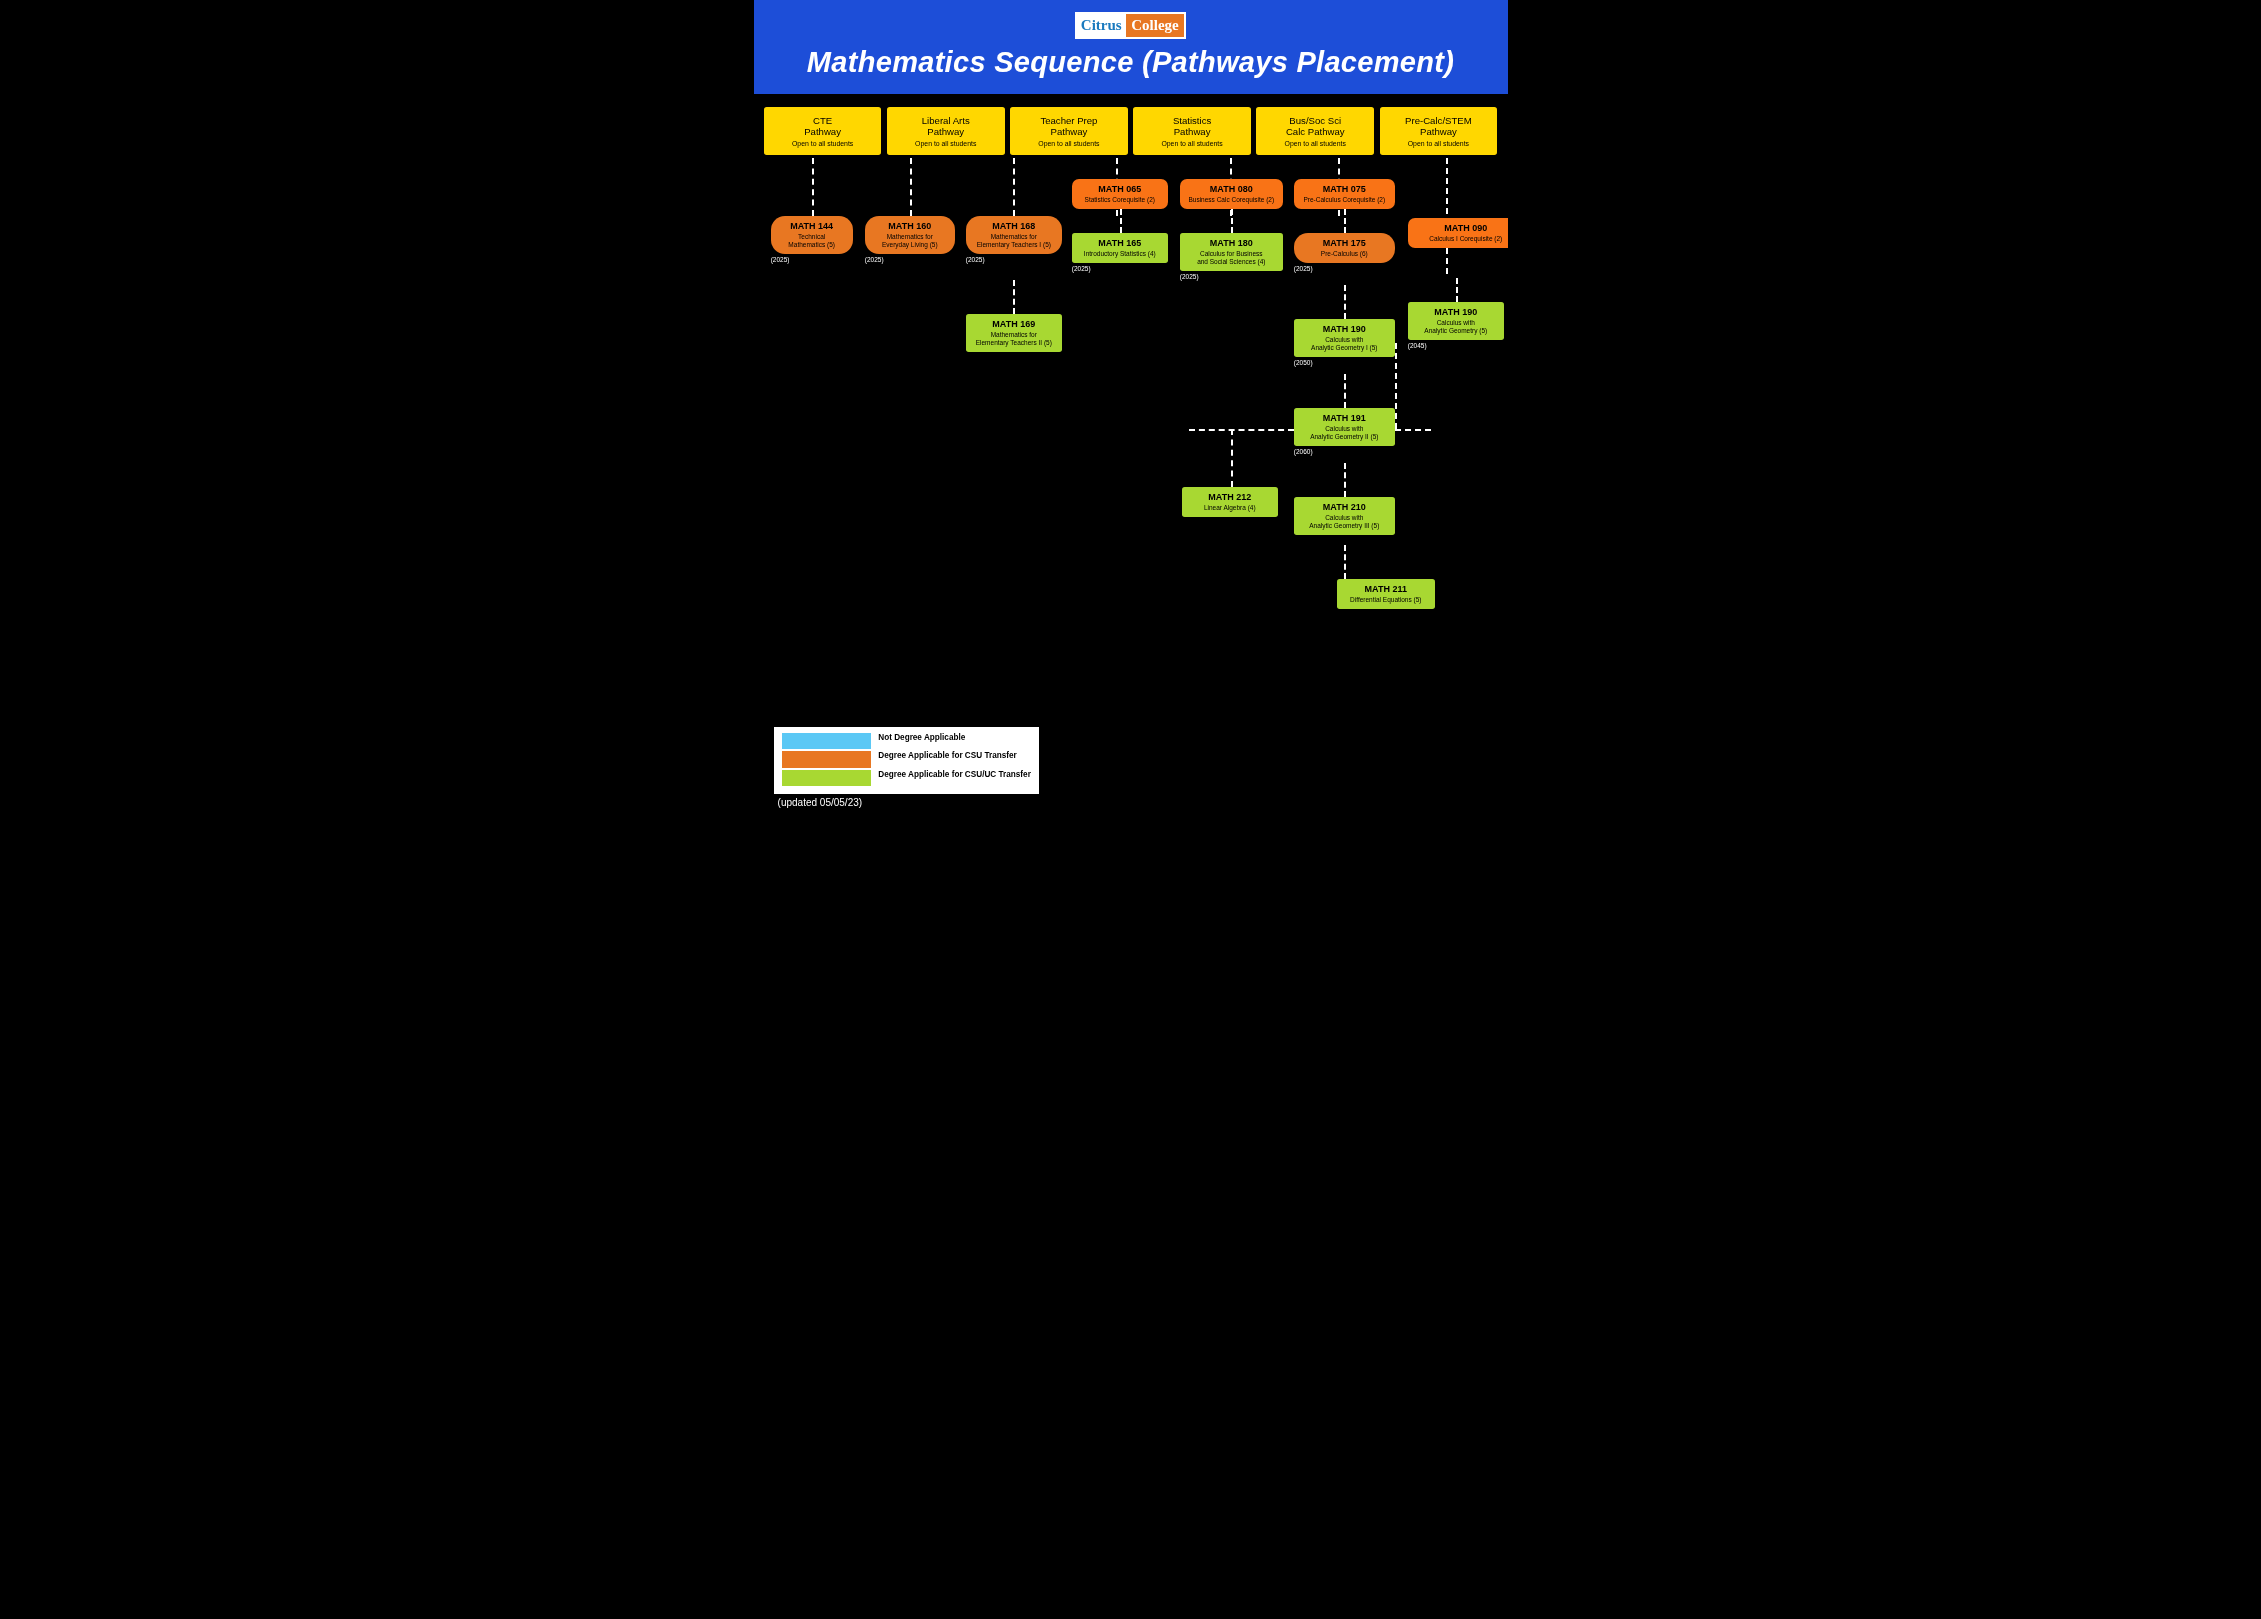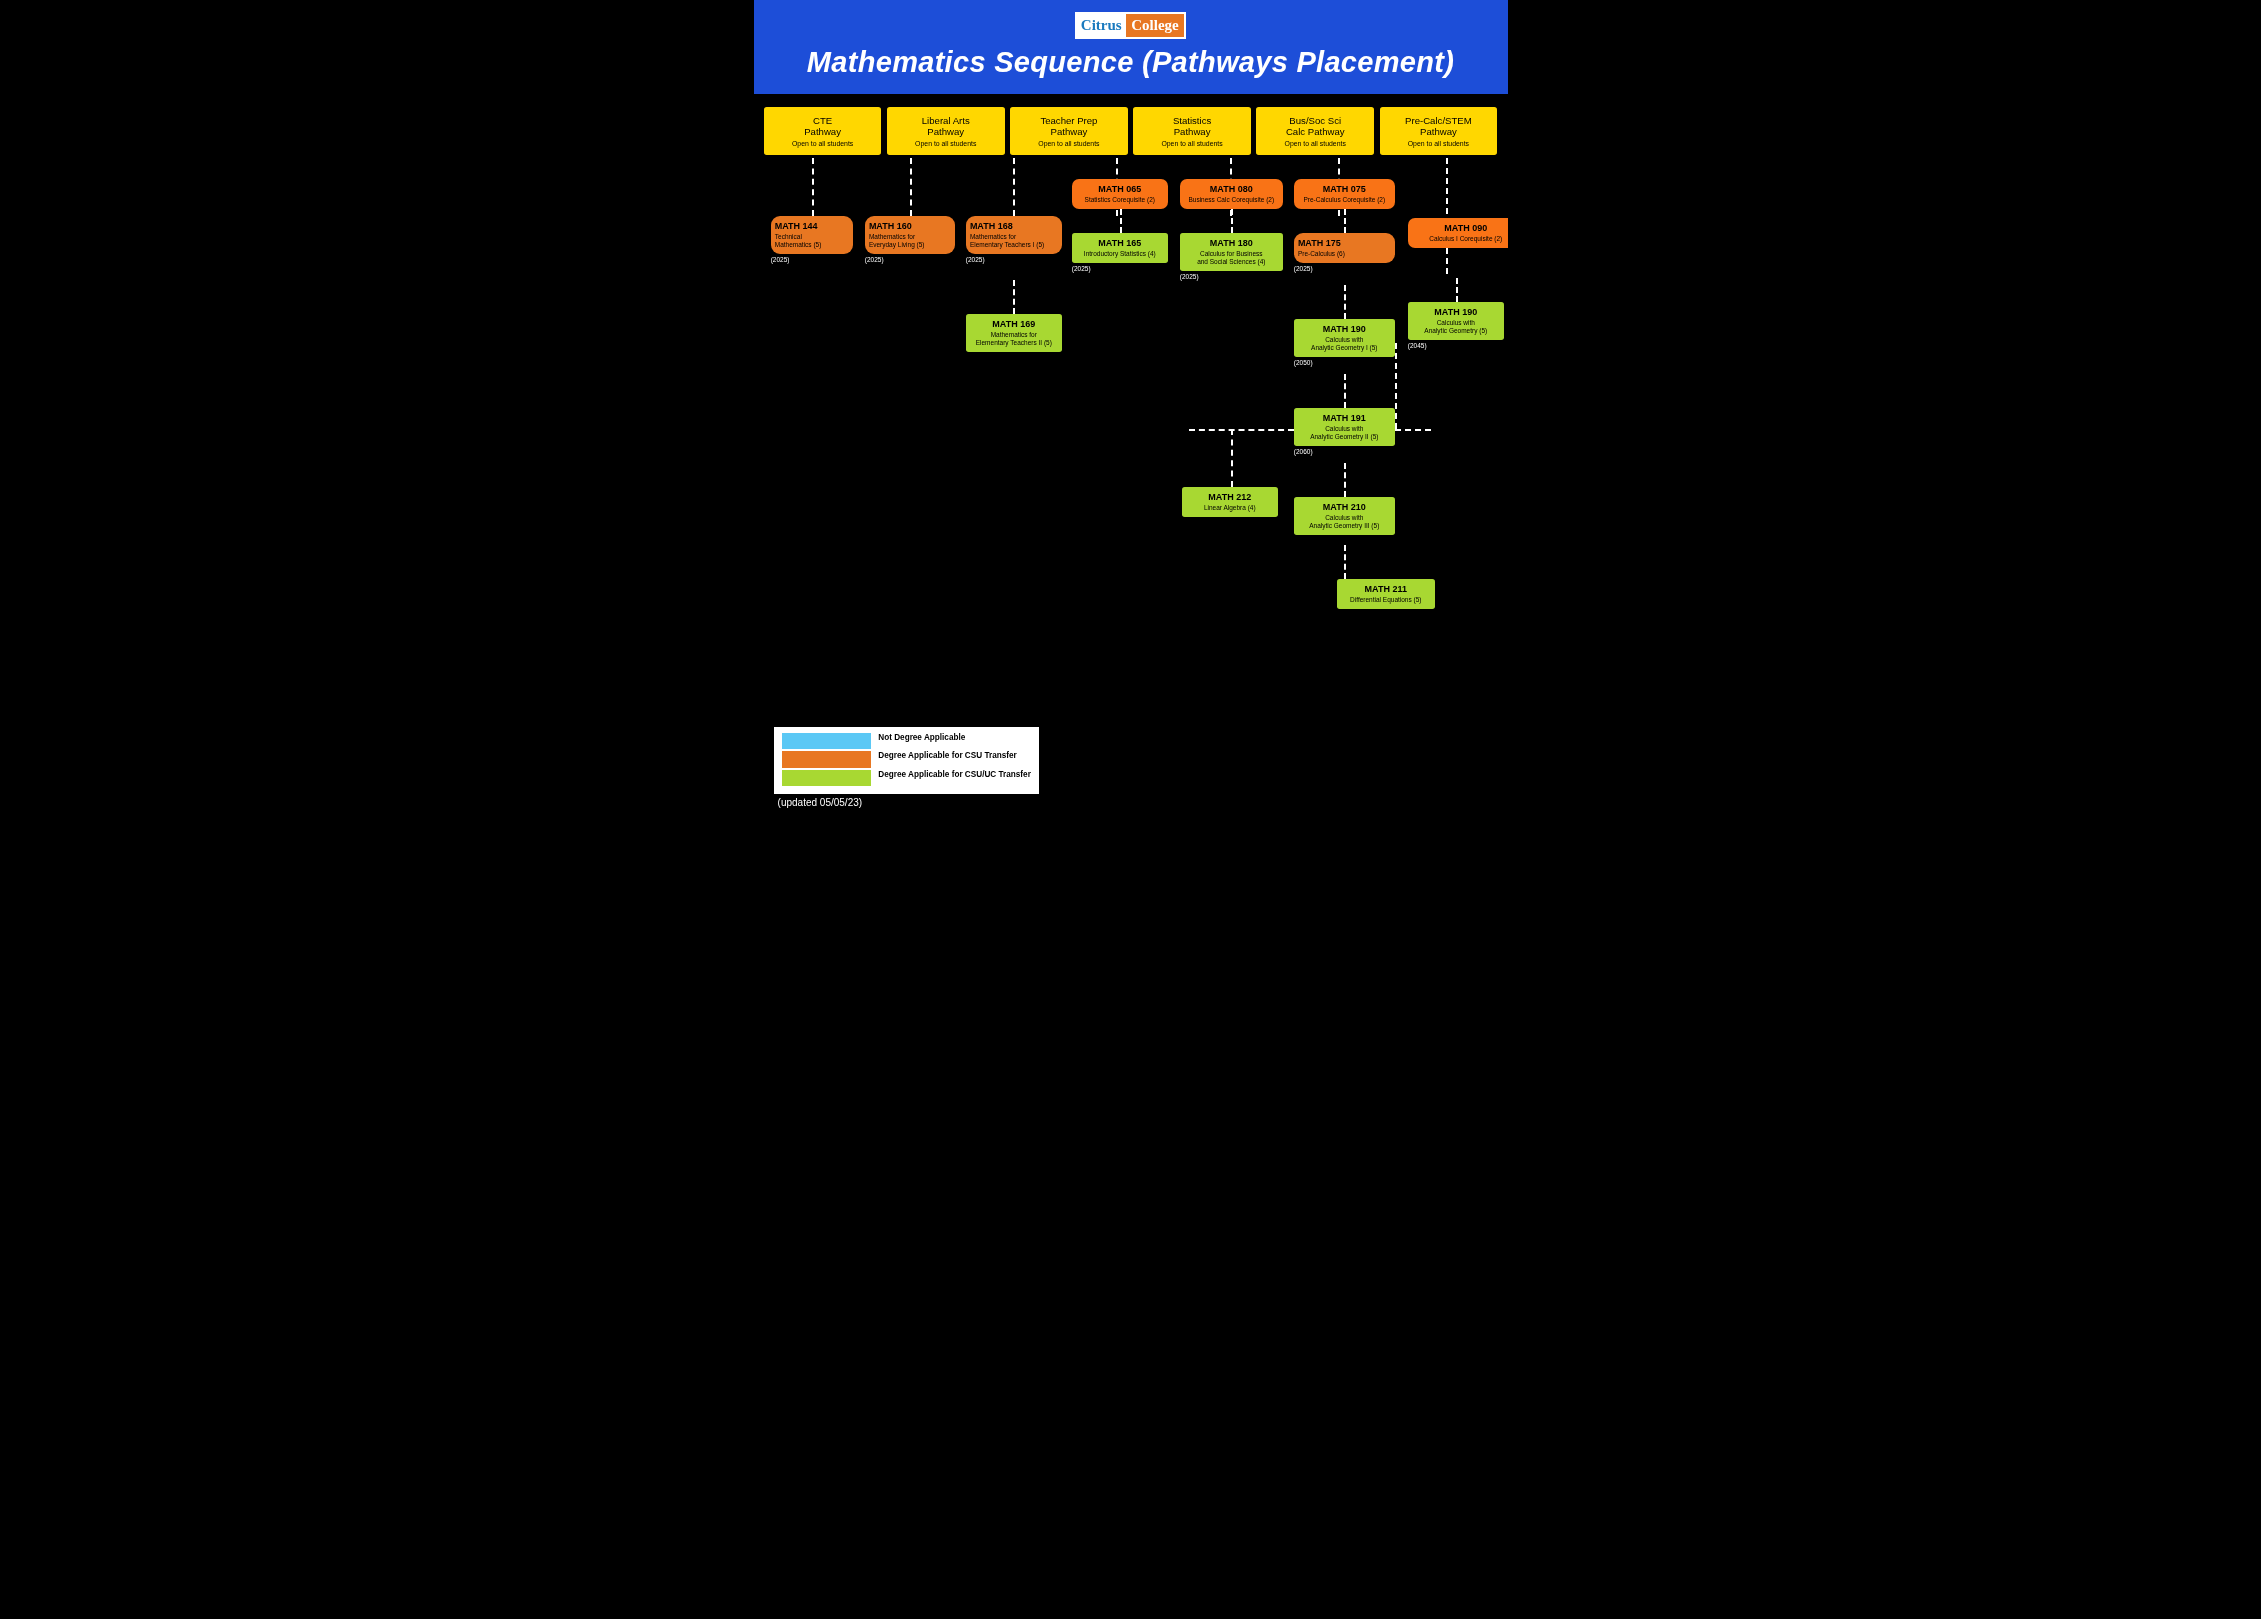--- a/index.html
+++ b/index.html
@@ -70,21 +70,22 @@
     }
     .pathway-box .pathway-sub {
       font-size: 6.9px;
       color: #000;
       margin-top: 2.7px;
     }
 
     
     .course-orange {
       background: #e87722;
-      border-radius: 9px;
+      border-radius: 14px;
+      text-align: center;
       padding: 4.8px 4.1px;
     }
     .course-blue {
       background: #f97316;
       border-radius: 7px;
       text-align: center;
       padding: 4.8px 4.1px;
     }
     .course-green {
       background: #a8d832;

